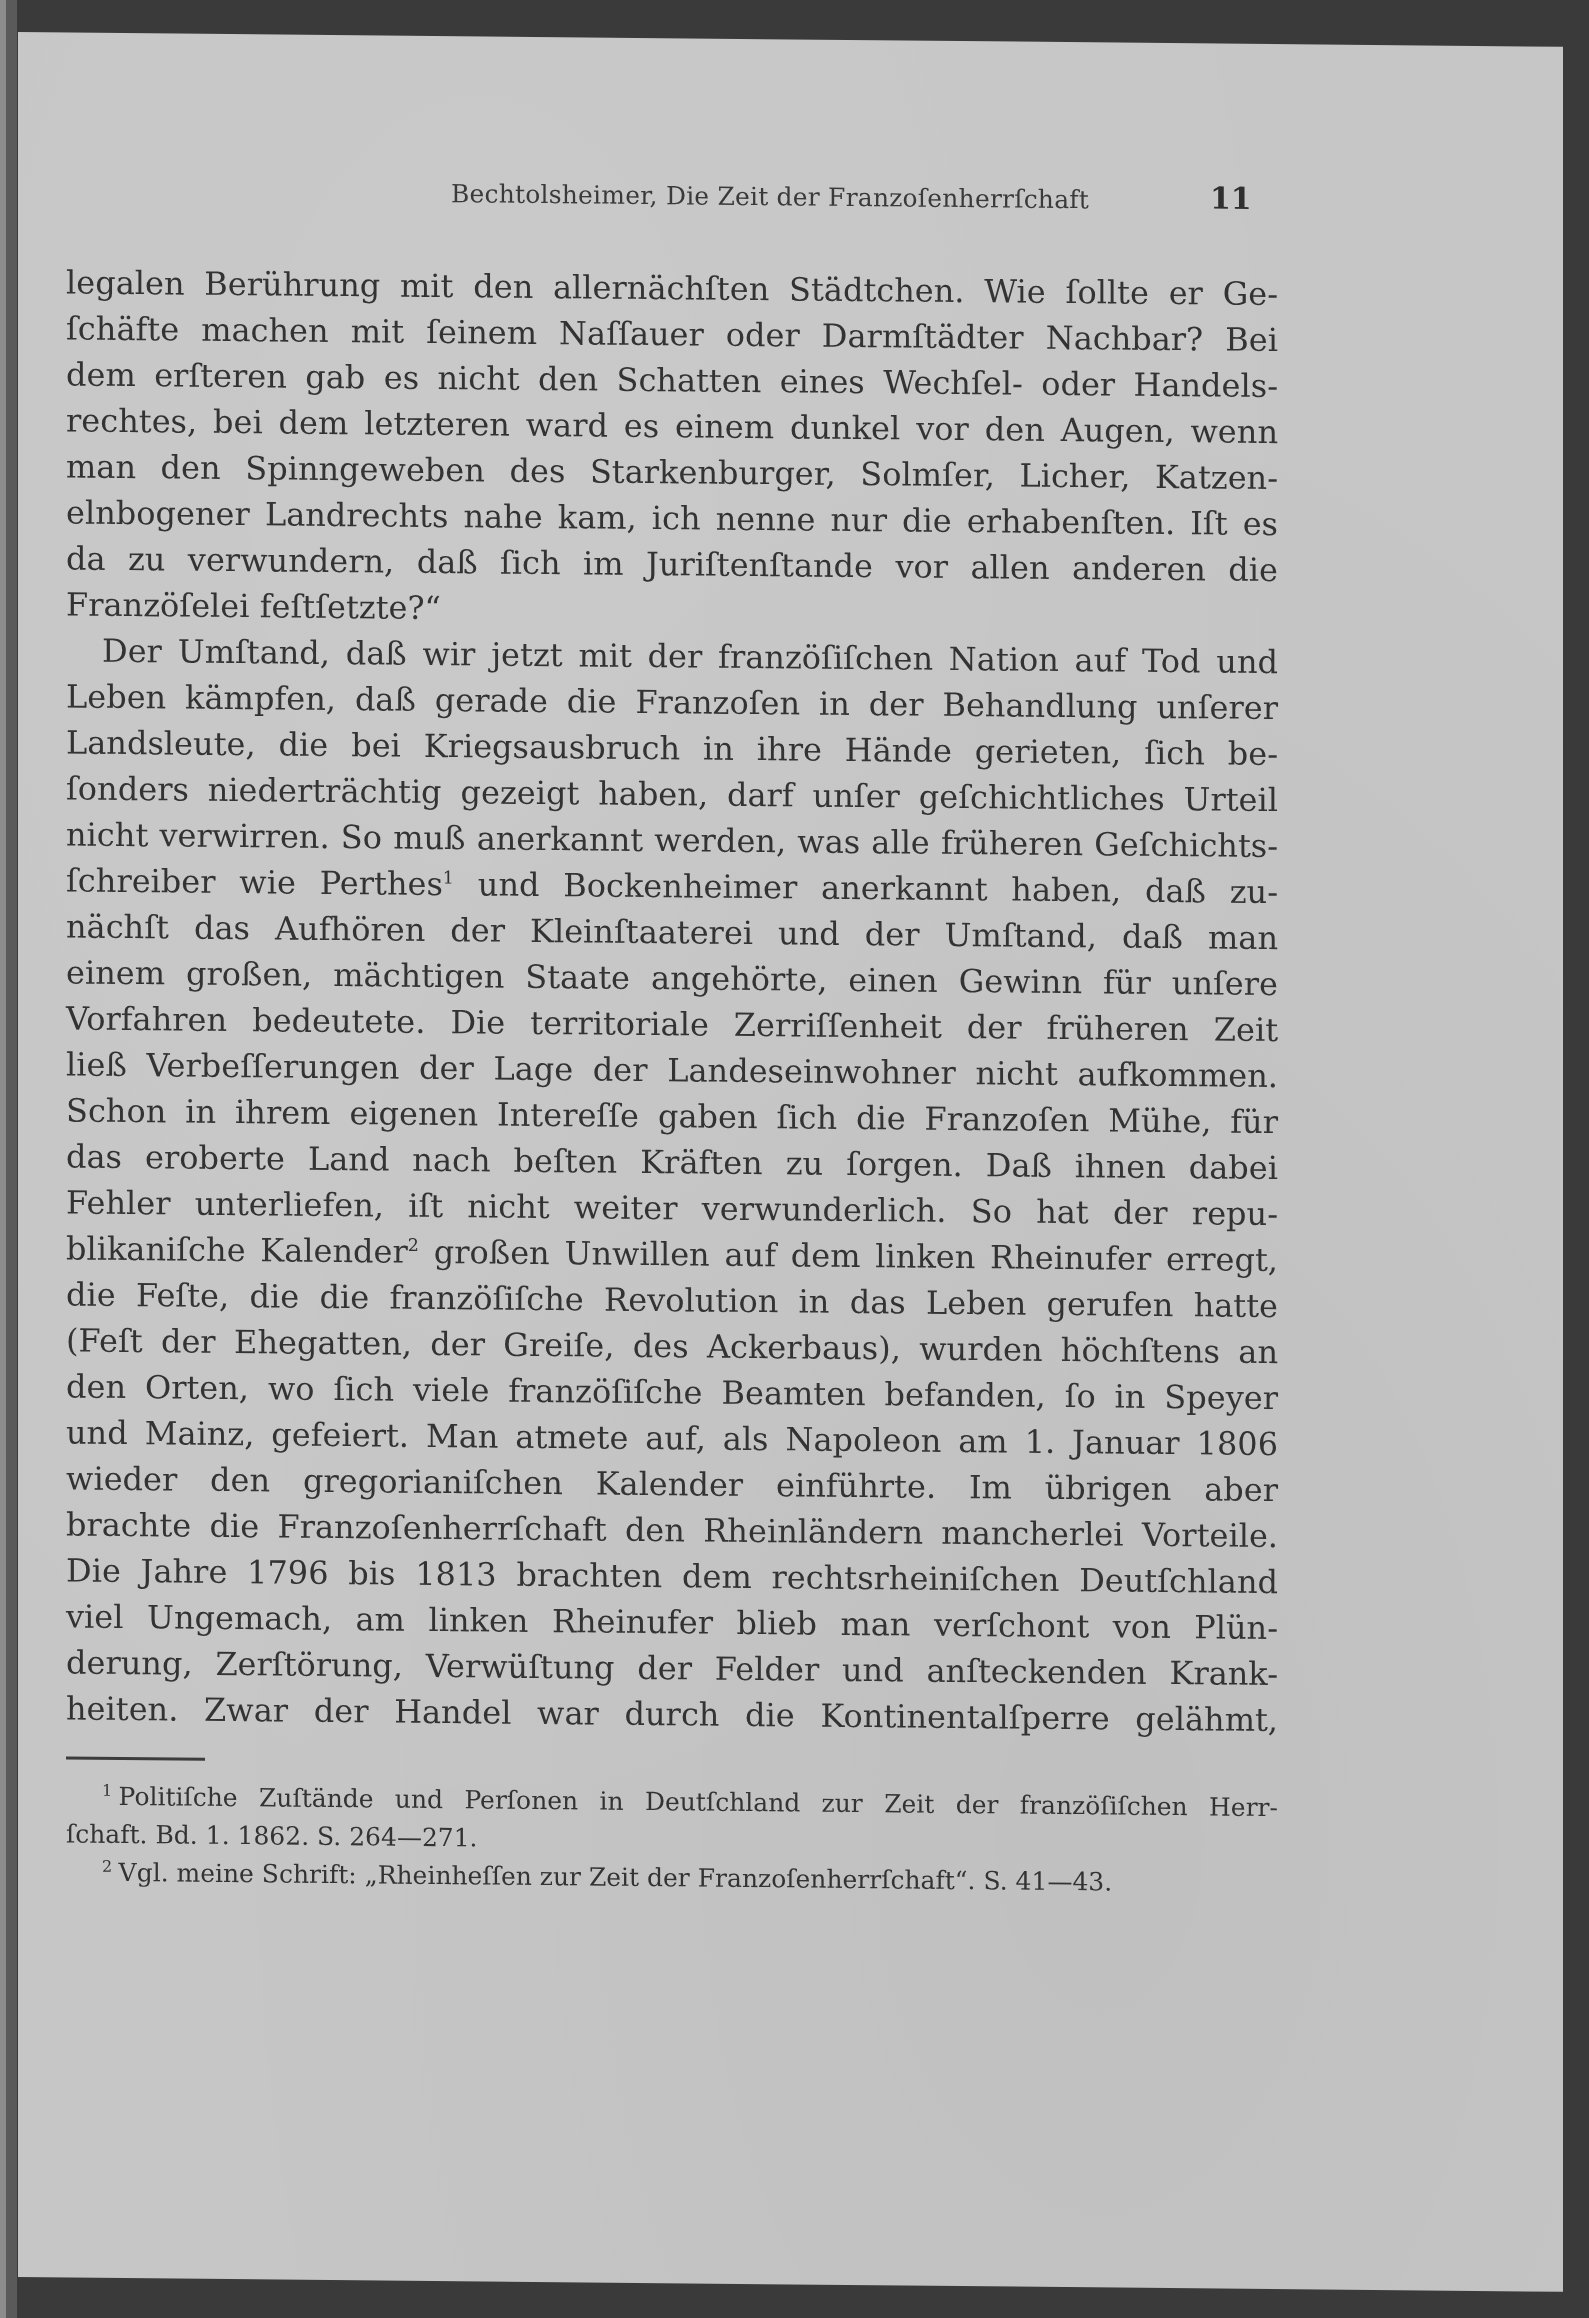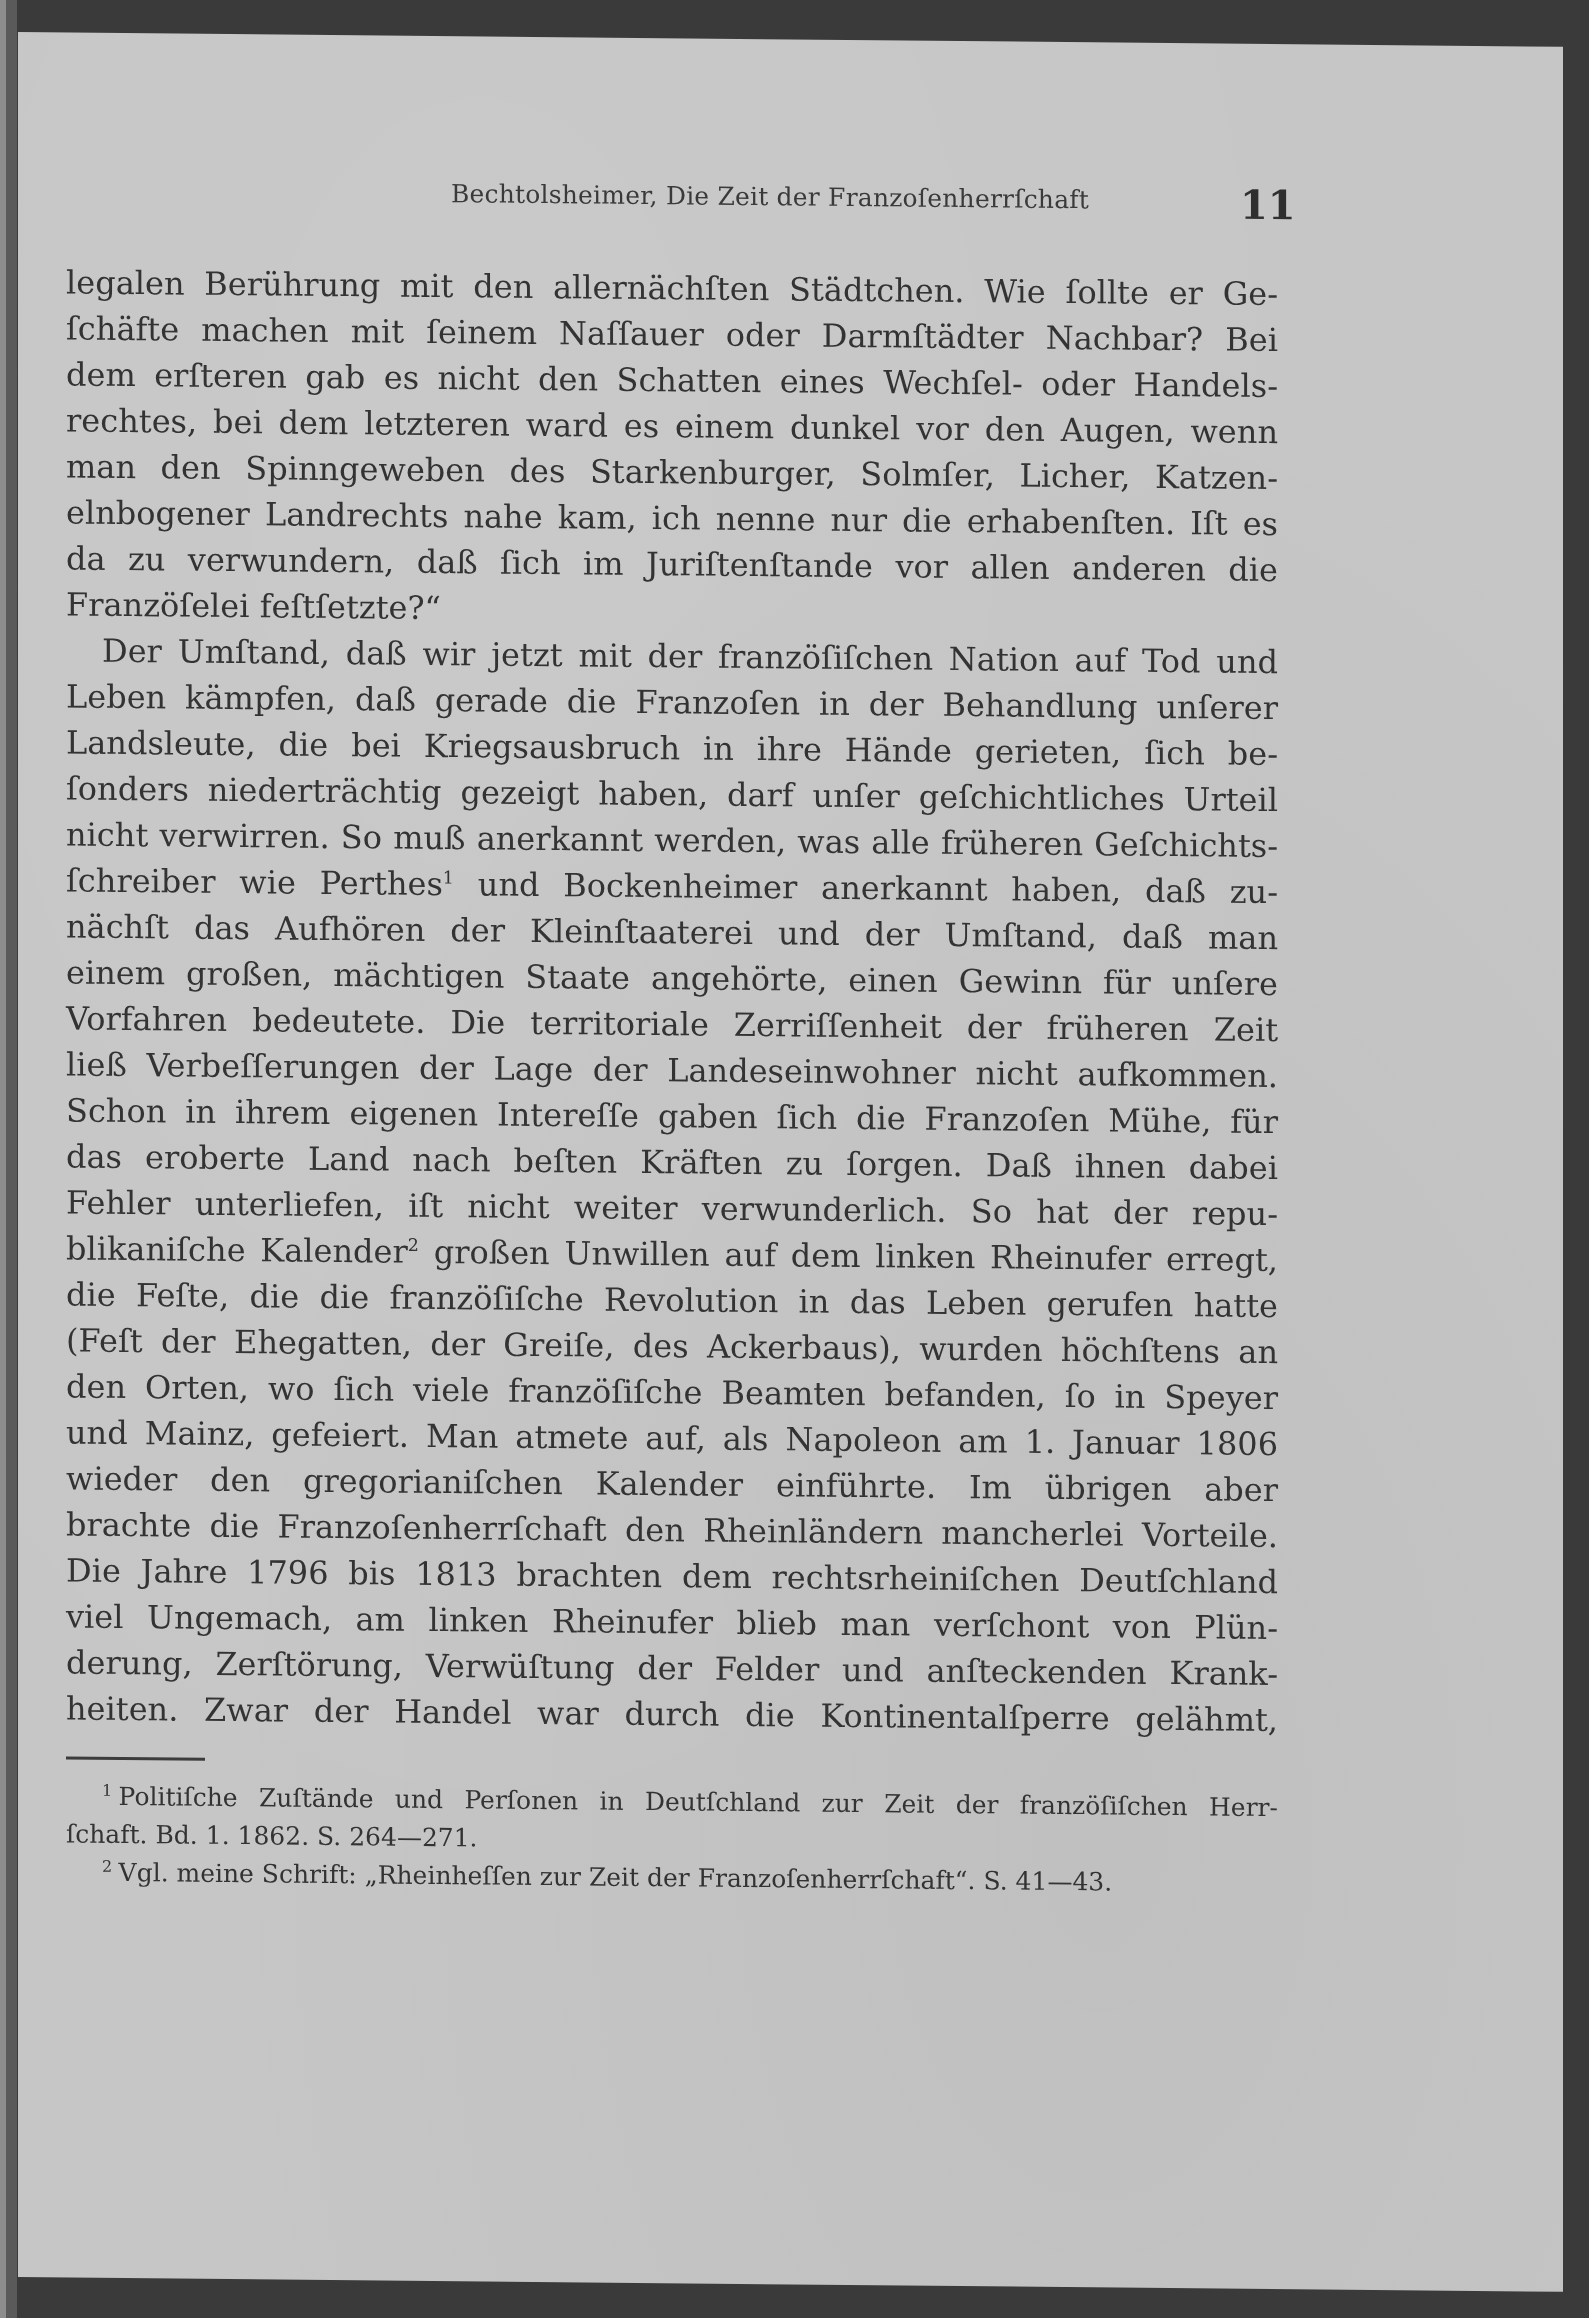--- a/index.html
+++ b/index.html
@@ -45,22 +45,22 @@
     top: 143px;
     left: 433px;
     font-size: 25px;
     letter-spacing: 0.2px;
     color: #3a3a3a;
     white-space: nowrap;
   }
   .page-number {
     position: absolute;
     top: 137px;
-    left: 1222px;
-    font-size: 40px;
+    left: 1192px;
+    font-size: 30px;
     font-weight: bold;
     color: #2f2f2f;
   }
   .body-text {
     position: absolute;
     top: 227px;
     left: 48px;
     width: 1212px;
   }
   .line {

